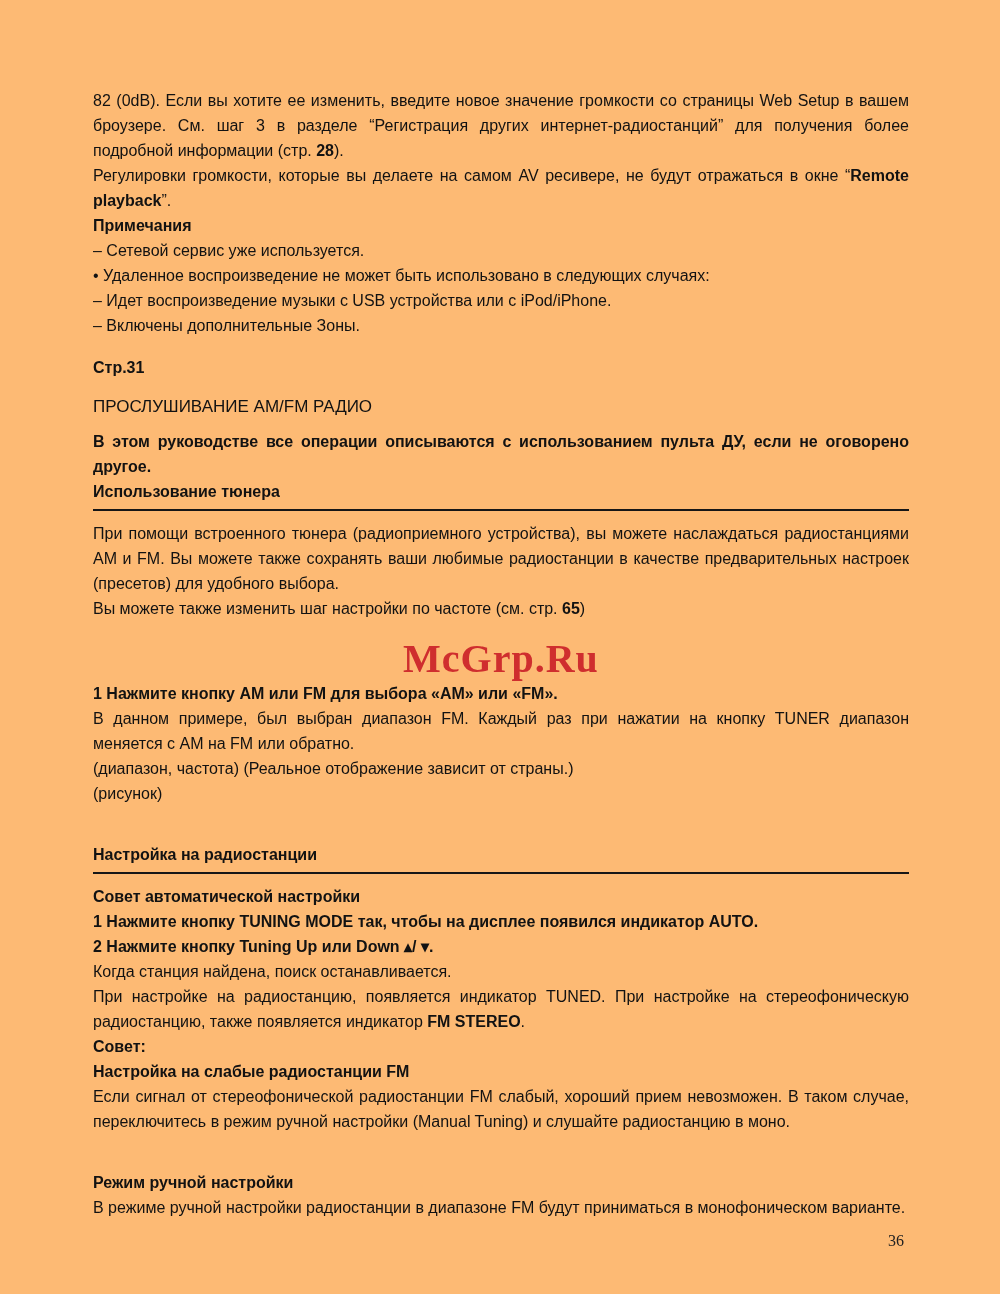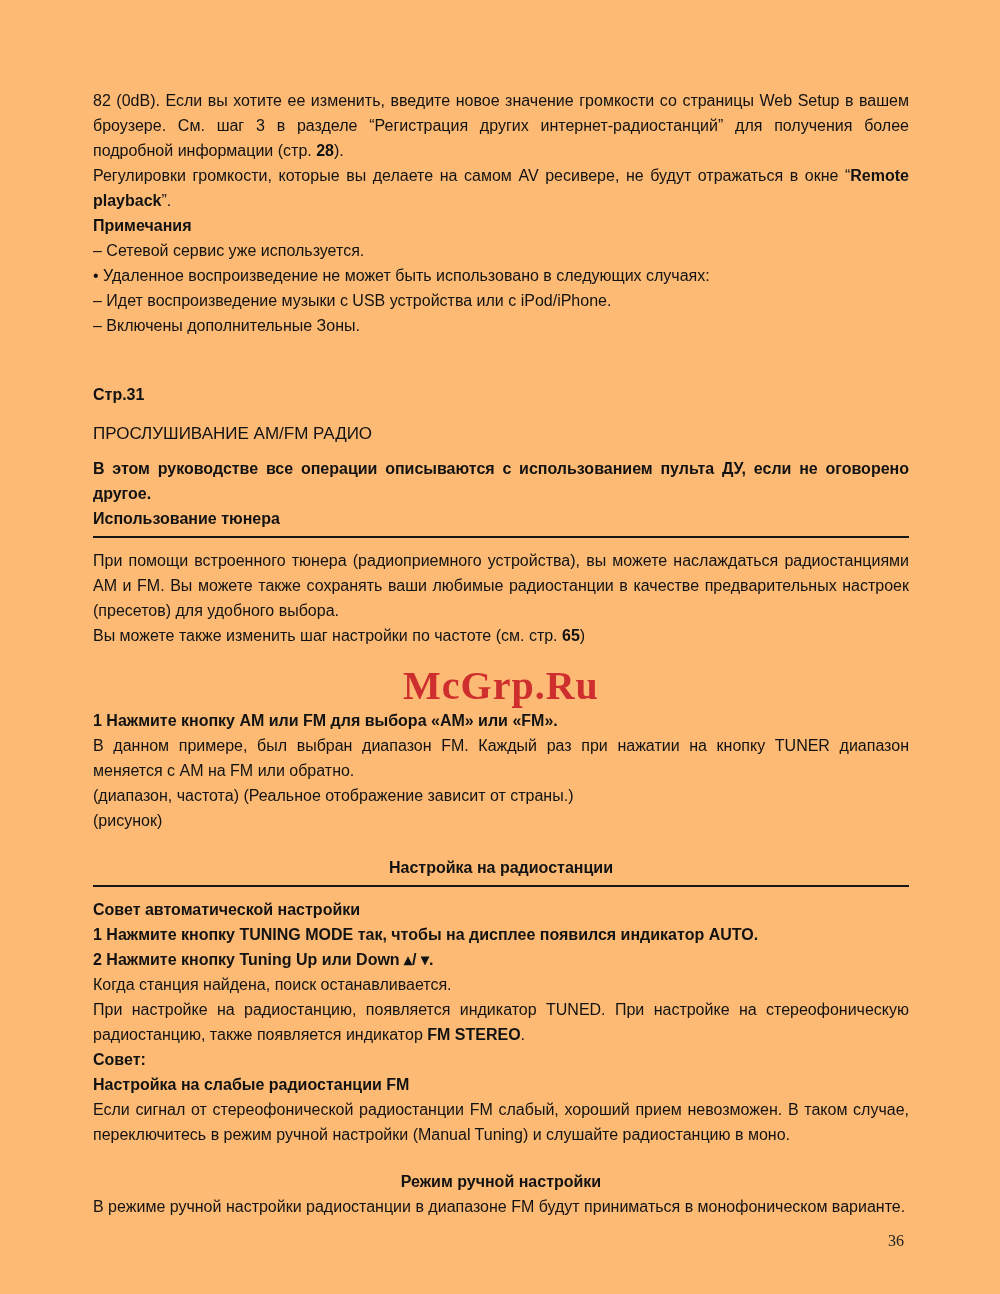--- a/index.html
+++ b/index.html
@@ -26,22 +26,22 @@
   .bold, .heading { font-weight: bold; }
   .title { font-size: 17px; font-weight: normal; }
   .rule {
     height: 0;
     border: none;
     border-top: 2px solid #161616;
     margin-top: 5px;
   }
   .gap-sm { margin-top: 10px; }
   .gap-md { margin-top: 14px; }
-  .gap-lg { margin-top: 22px; text-align: center; }
-  .gap-xl { margin-top: 44px; }
+  .gap-lg { margin-top: 36px; }
+  .gap-xl { margin-top: 17px; }
   .watermark {
     text-align: center;
     font-family: "Liberation Serif", serif;
     font-weight: bold;
     font-size: 40px;
     line-height: 44px;
     letter-spacing: 1px;
     color: #cf2e2e;
     margin: 16px 0 0 0;
   }

